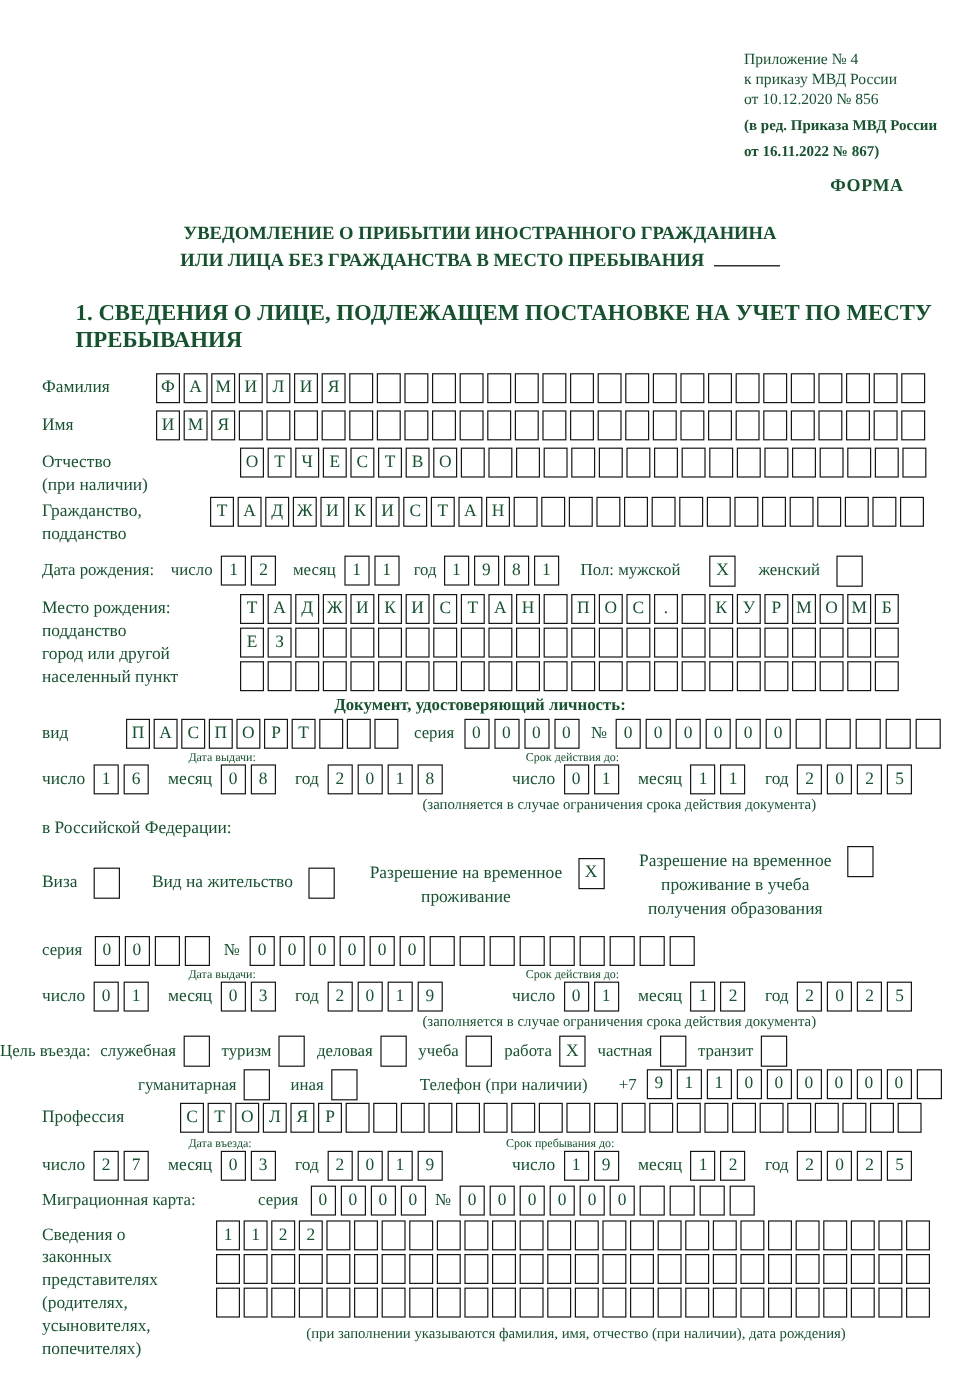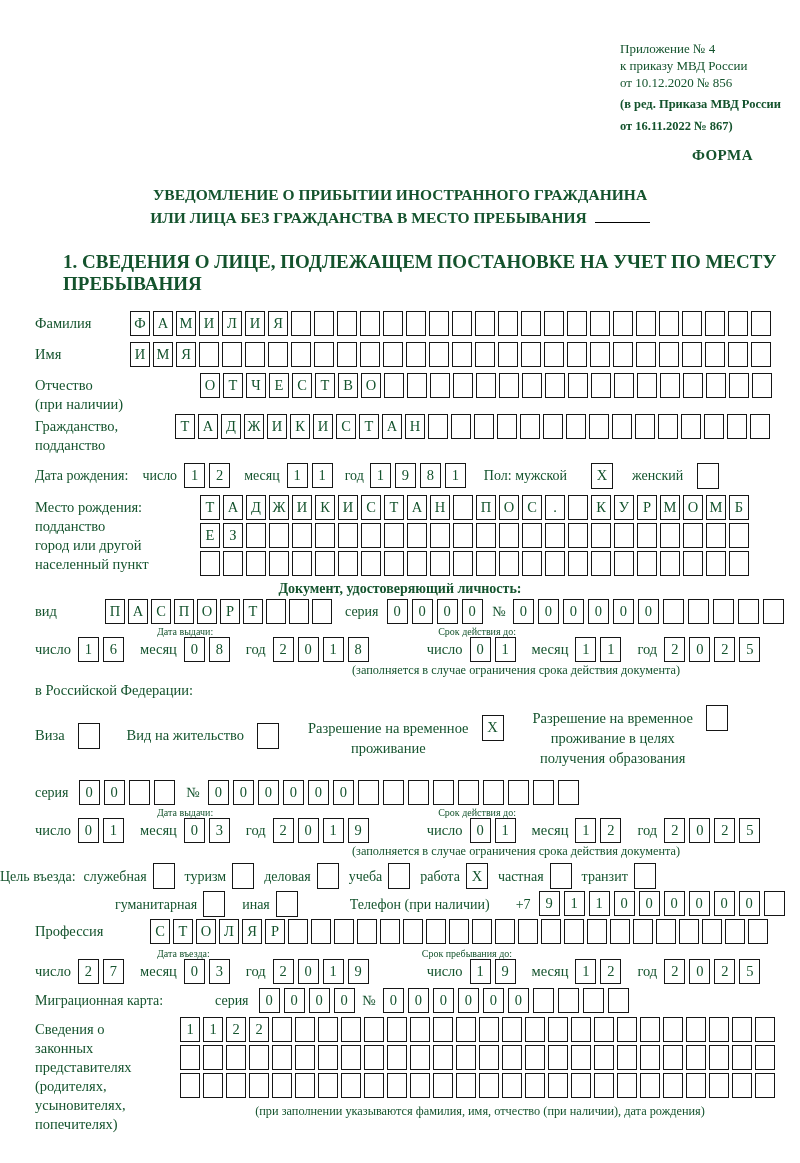--- a/index.html
+++ b/index.html
@@ -440,21 +440,21 @@
         <div>Разрешение на временное</div>
         <div>проживание</div>
       </span>
       <span class="cells cb">
           <span class="cell">X</span>
         </span>
     </span>
     <span class="opt">
       <span class="olbl-multi">
         <div>Разрешение на временное</div>
-        <div>проживание в целях</div>
+        <div>проживание в учеба</div>
         <div>получения образования</div>
       </span>
       <span class="cells cb">
           <span class="cell"></span>
         </span>
     </span>
   </div>
 
   <div class="row mt12">
     <span class="inl" style="margin-right:10px">серия</span>

